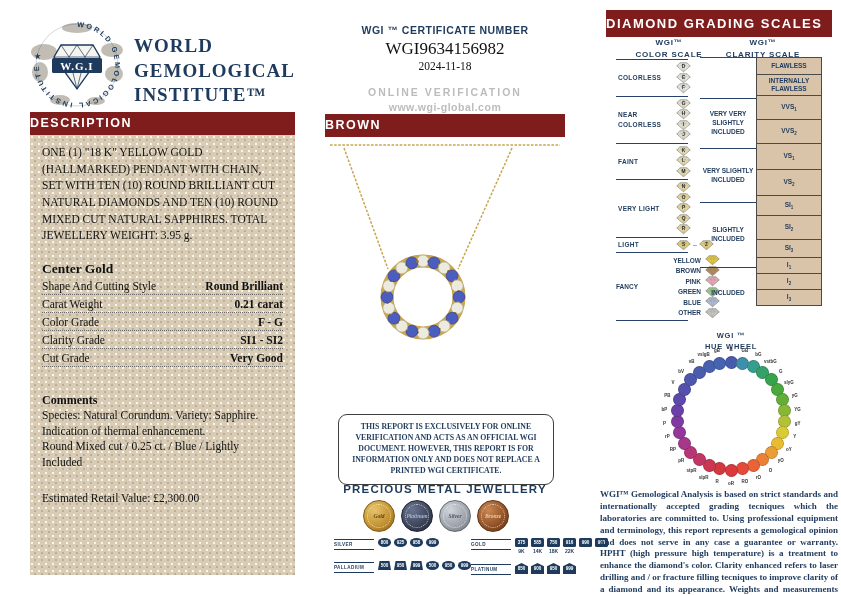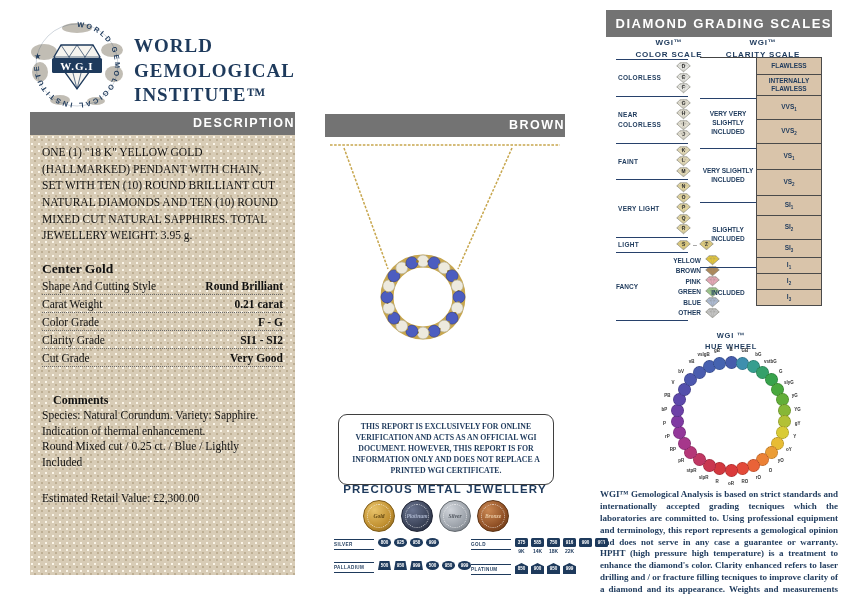--- a/index.html
+++ b/index.html
@@ -1,37 +1,37 @@
 <!DOCTYPE html>
 <html><head>
 <meta charset="utf-8">
 <style>
   html,body{margin:0;padding:0;background:#fff;}
   .page{position:relative;width:841px;height:595px;background:#fff;overflow:hidden;
         font-family:"Liberation Sans",sans-serif;color:#1e3a5c;}
   .abs{position:absolute;}
-  .banner{background:#737373;color:#fff;font:bold 12.5px "Liberation Sans",sans-serif;
-          letter-spacing:1.5px;text-align:right;}
+  .banner{background:#7f1d1d;color:#fff;font:bold 12.5px "Liberation Sans",sans-serif;
+          letter-spacing:1.5px;text-align:left;}
   
   .brand-row{left:30px;top:18px;display:flex;align-items:flex-start;}
   .brand-name{margin-left:10px;margin-top:16px;font:bold 19px "Liberation Serif",serif;
               letter-spacing:1px;line-height:1.3;color:#1e3a5c;}
   .desc-banner{left:30px;top:112px;width:265px;height:23px;line-height:23px;}
   .beige{left:30px;top:135px;width:265px;height:440px;box-sizing:border-box;padding:9px 12px;
          background-color:#d8ccb6;
          background-image:radial-gradient(circle at 2px 2px, rgba(255,250,238,.9) 1.2px, transparent 1.5px),
                           radial-gradient(circle at 5px 5px, rgba(168,150,118,.55) 1.2px, transparent 1.5px);
          background-size:7px 7px;color:#111;}
   .desc-text{font:11.5px "Liberation Serif",serif;line-height:1.45;}
   .cs-head{margin-top:17px;font:bold 13.5px "Liberation Serif",serif;}
   .cs-row{display:flex;justify-content:space-between;align-items:baseline;
           border-bottom:1px dotted #6b6b6b;padding:3px 0 2px;}
   .cs-l{font:11.5px "Liberation Serif",serif;}
   .cs-v{font:bold 11.5px "Liberation Serif",serif;}
-  .cm-head{margin-top:26px;font:bold 12px "Liberation Serif",serif;margin-left:11px;}
+  .cm-head{margin-top:26px;font:bold 12px "Liberation Serif",serif;}
   .cm-text{font:11.5px "Liberation Serif",serif;line-height:1.35;white-space:pre-line;}
   .retail{margin-top:22px;font:11.5px "Liberation Serif",serif;}
   
   .cert-block{left:325px;top:24px;width:240px;text-align:center;}
   .cert-label{font:bold 10.5px "Liberation Sans",sans-serif;letter-spacing:.5px;color:#1e3a5c;}
   .cert-number{margin-top:3px;font:17px "Liberation Serif",serif;color:#111;}
   .cert-date{margin-top:1px;font:11.5px "Liberation Serif",serif;color:#111;}
   .online{margin-top:14px;font:bold 10.5px "Liberation Sans",sans-serif;letter-spacing:2px;color:#bcbcbc;}
   .site{margin-top:3px;font:bold 10.5px "Liberation Sans",sans-serif;letter-spacing:.5px;color:#bcbcbc;}
   .image-banner{left:325px;top:114px;width:240px;height:23px;line-height:23px;}
@@ -164,20 +164,27 @@
         </div>
       </div>
     <div class="cm-head">Comments</div>
     <div class="cm-text">Species: Natural Corundum. Variety: Sapphire.
 Indication of thermal enhancement.
 Round Mixed cut / 0.25 ct. / Blue / Lightly
 Included</div>
     <div class="retail">Estimated Retail Value: £2,300.00</div>
   </div>
 
+  <div class="abs cert-block">
+    <div class="cert-label">WGI ™ CERTIFICATE NUMBER</div>
+    <div class="cert-number">WGI9634156982</div>
+    <div class="cert-date">2024-11-18</div>
+    <div class="online">ONLINE VERIFICATION</div>
+    <div class="site">www.wgi-global.com</div>
+  </div>
 
   <div class="abs banner image-banner">BROWN</div>
 
   <svg class="abs necklace" width="230" height="268" viewBox="0 0 230 268">
     <g stroke="#c7a64d" stroke-width="1.5" stroke-dasharray="2.6 1.5" fill="none">
       <path d="M0 5 H230"></path>
       <path d="M14 8 L58 129"></path>
       <path d="M182 8 L128 129"></path>
     </g>
     <circle cx="93" cy="157" r="36" fill="none" stroke="#c7a64d" stroke-width="13"></circle>

